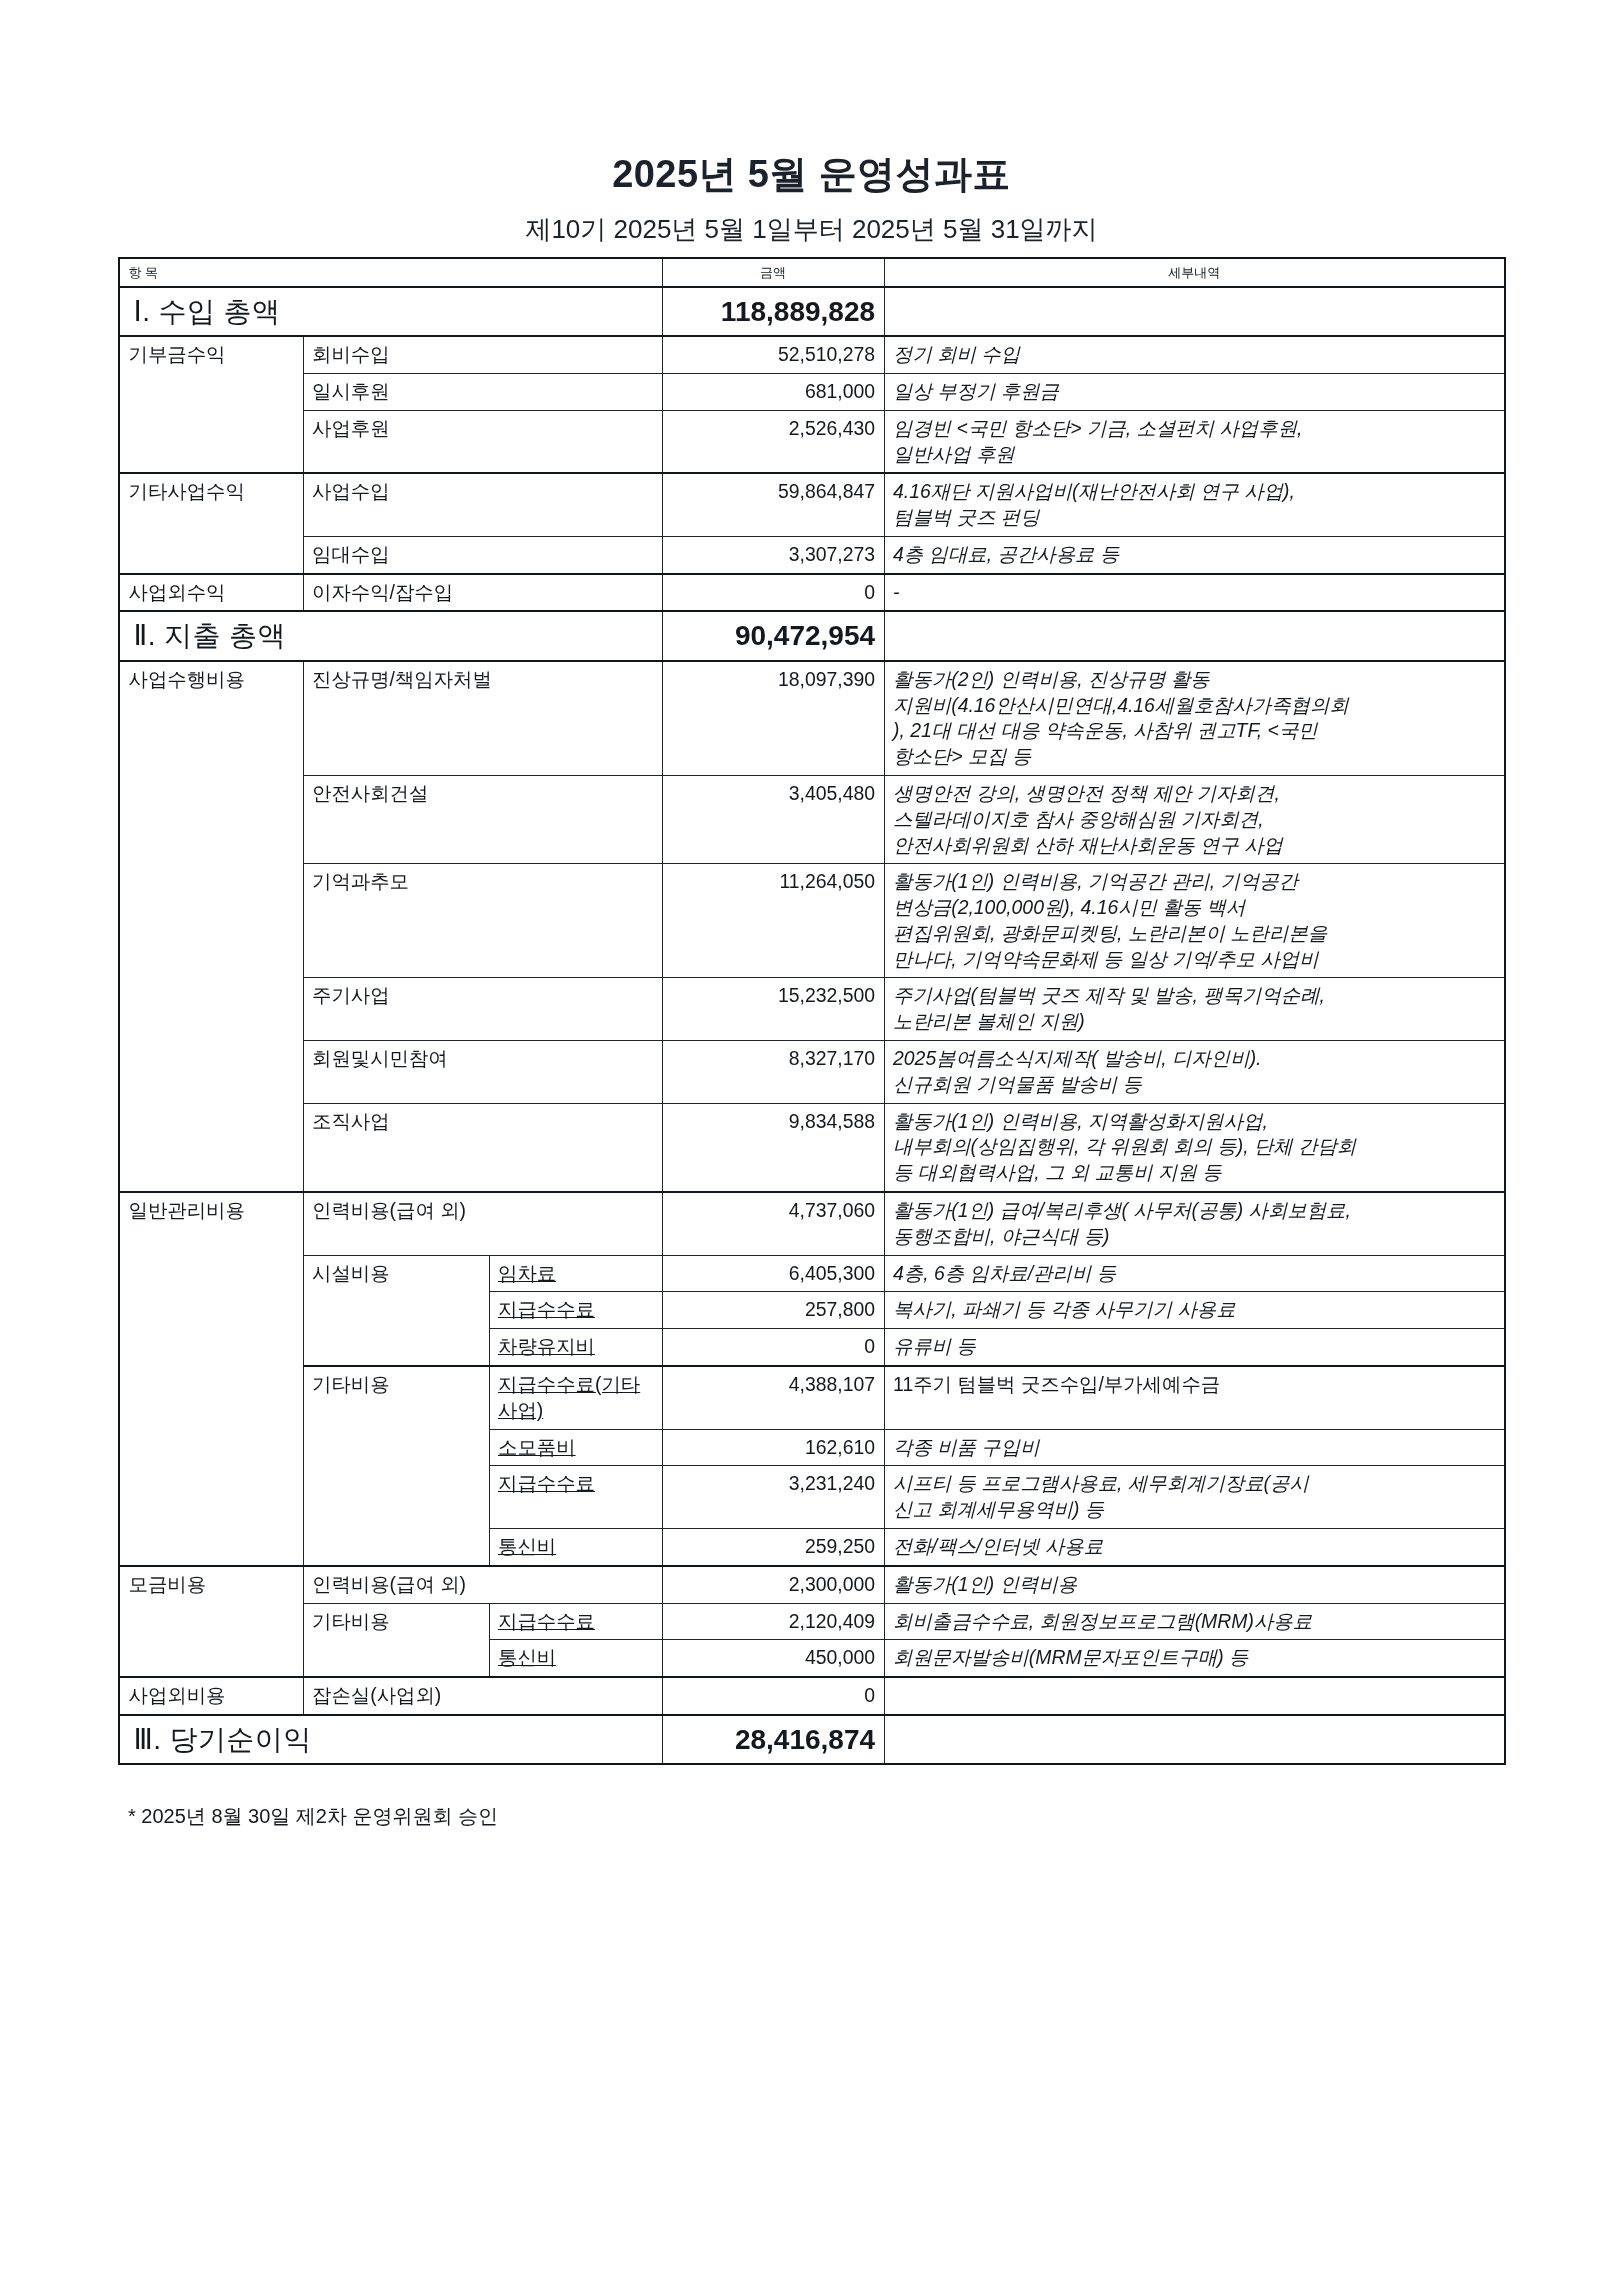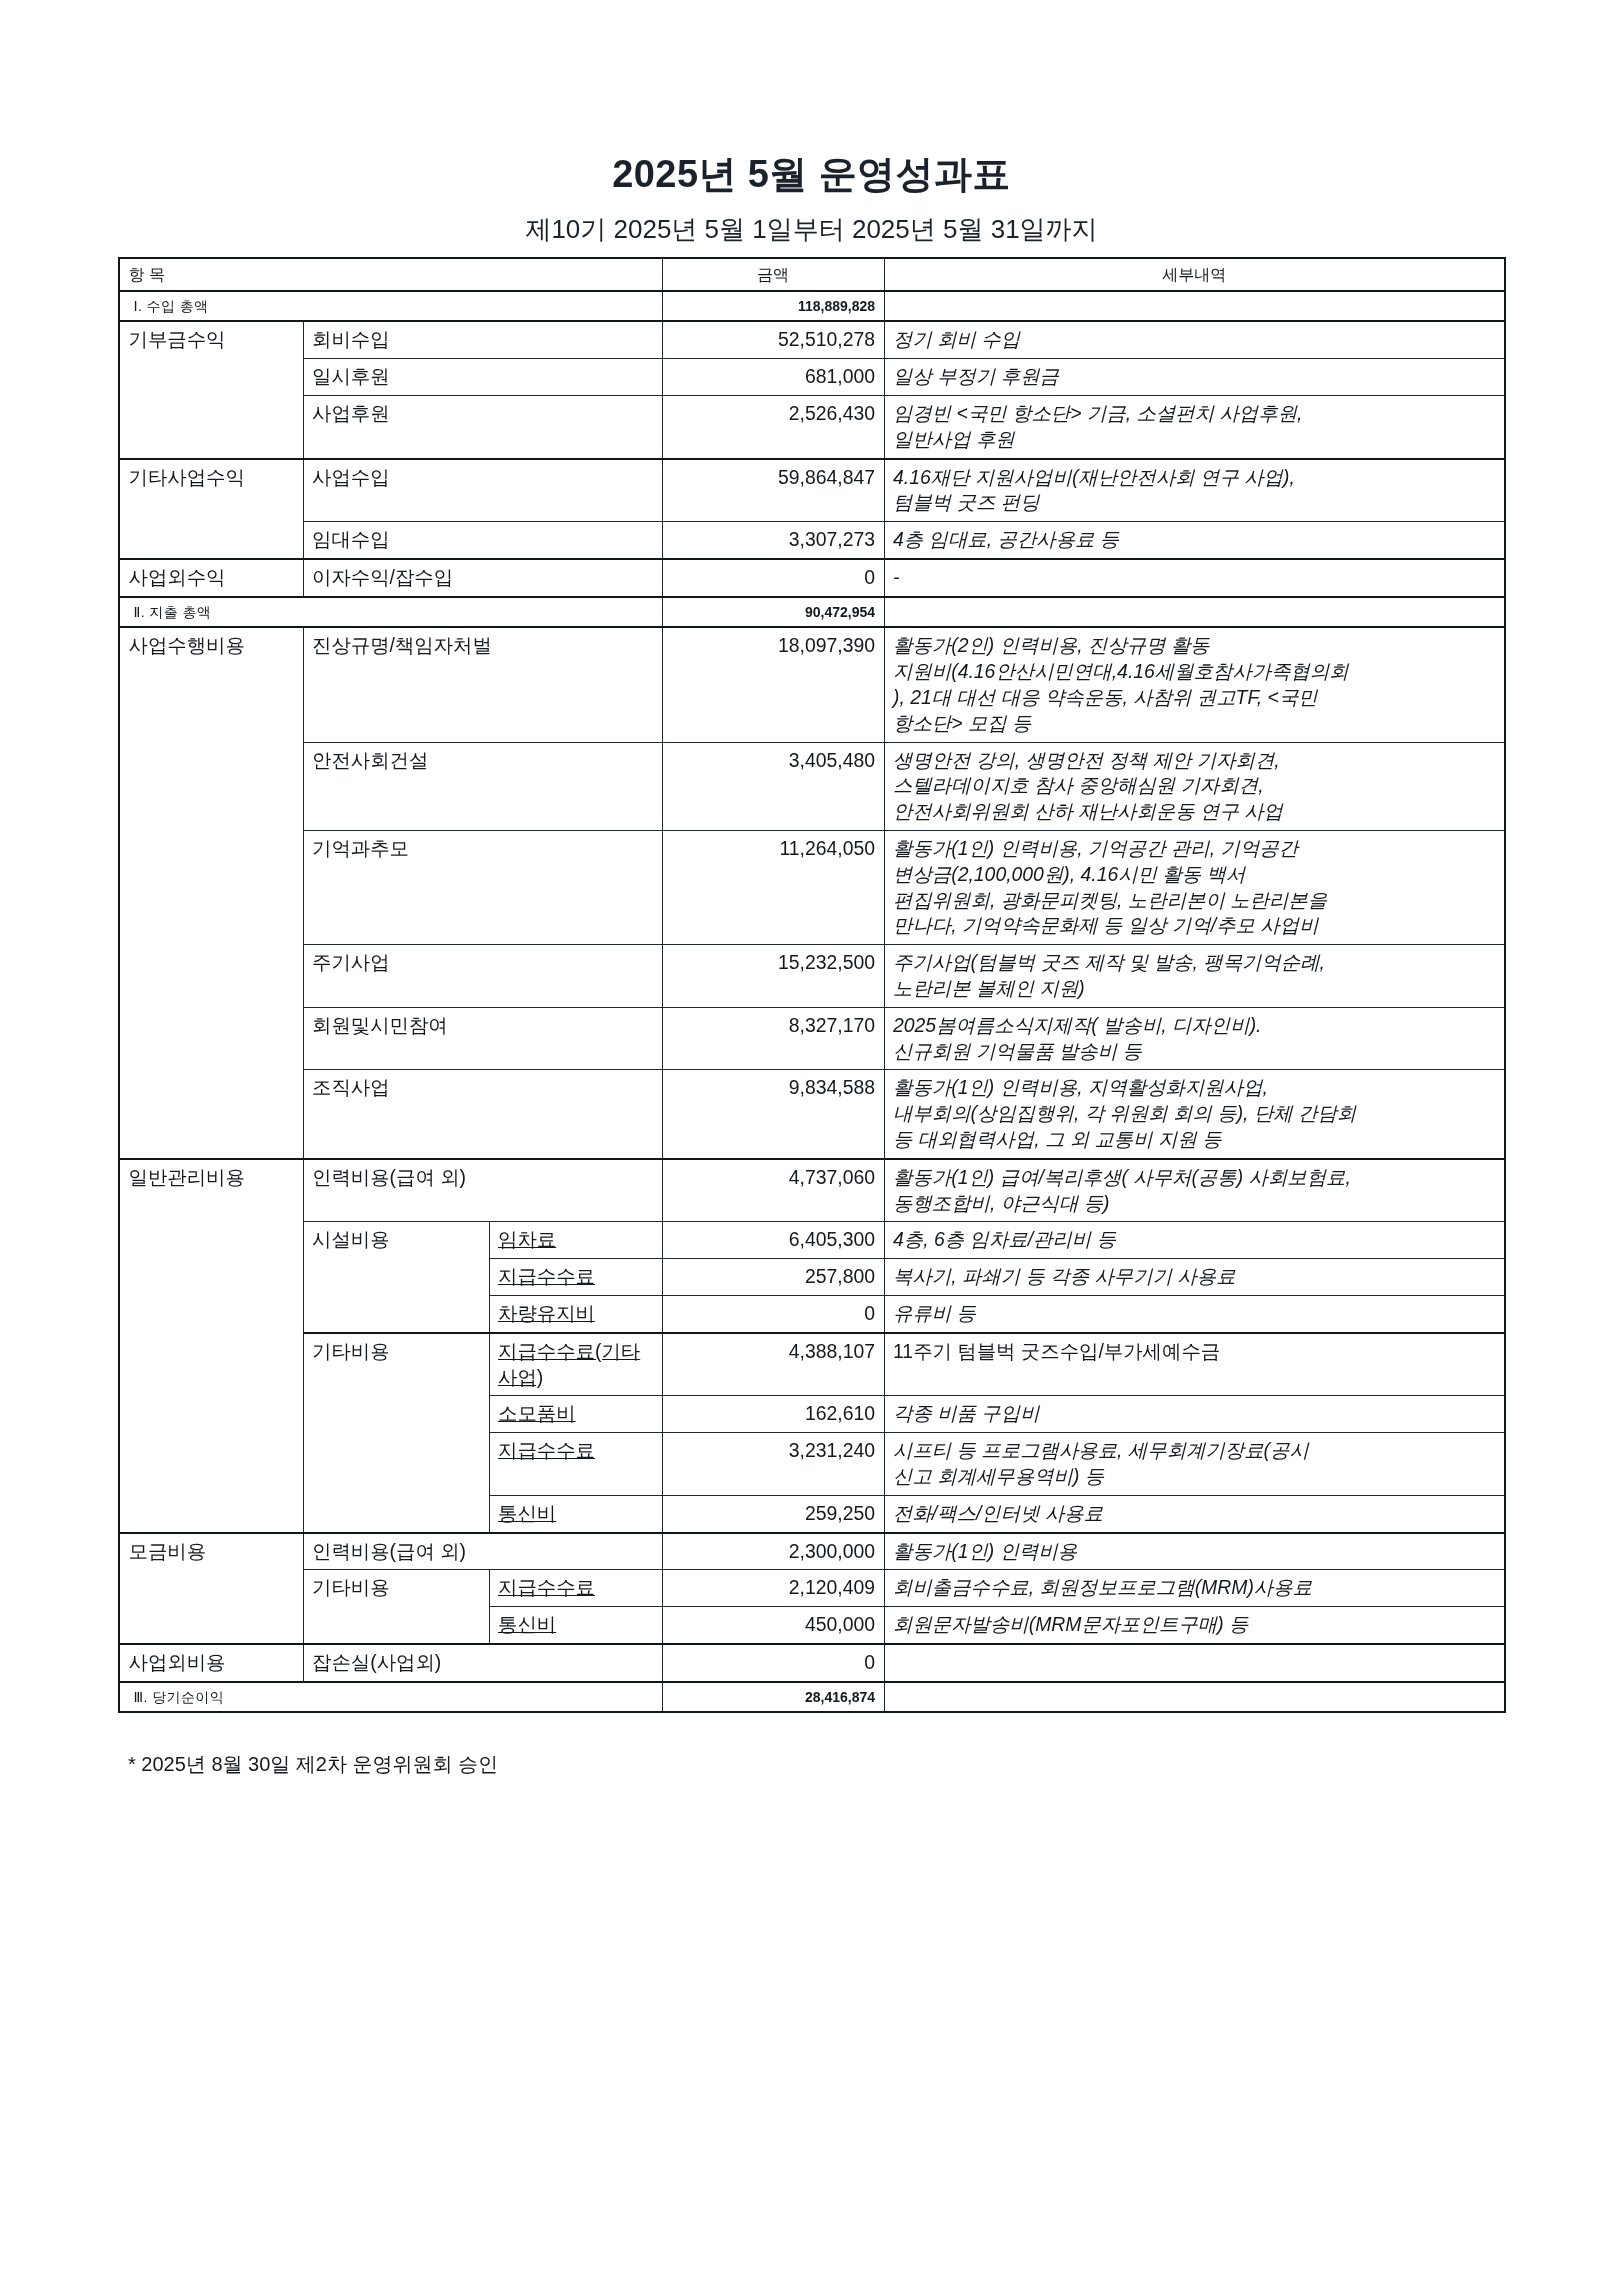--- a/index.html
+++ b/index.html
@@ -75,30 +75,30 @@
     font-weight: normal;
     box-sizing: border-box;
   }
 
   
   table.fin { border: 2.5px solid #11161d; }
 
   .th-cell {
     text-align: center;
     font-weight: bold;
-    font-size: 16px;
+    font-size: 13px;
     padding-top: 9.3px;
     padding-bottom: 9.3px;
     border-bottom: 2.5px solid #11161d !important;
   }
   .th-left { text-align: left; padding-left: 13.5px; }
 
   .sec-head td {
     font-weight: bold;
-    font-size: 14px;
+    font-size: 28px;
     padding-top: 8.5px;
     padding-bottom: 8.5px;
   }
   .sec-head td.lbl { padding-left: 13.5px; letter-spacing: 0.4px; }
   .sec-head td.amt { font-weight: bold; margin-top: 32px; }
   tr.sec-head > td { border-top: 2.5px solid #11161d; border-bottom: 2.5px solid #11161d; }
 
   td.amt {
     text-align: right;
     vertical-align: bottom;

